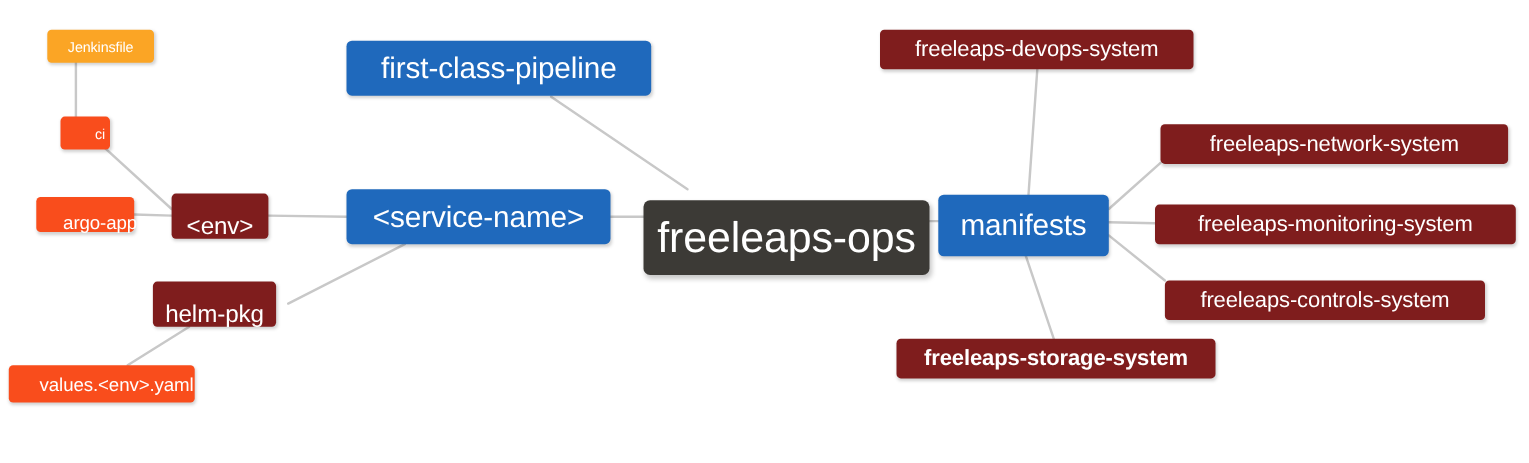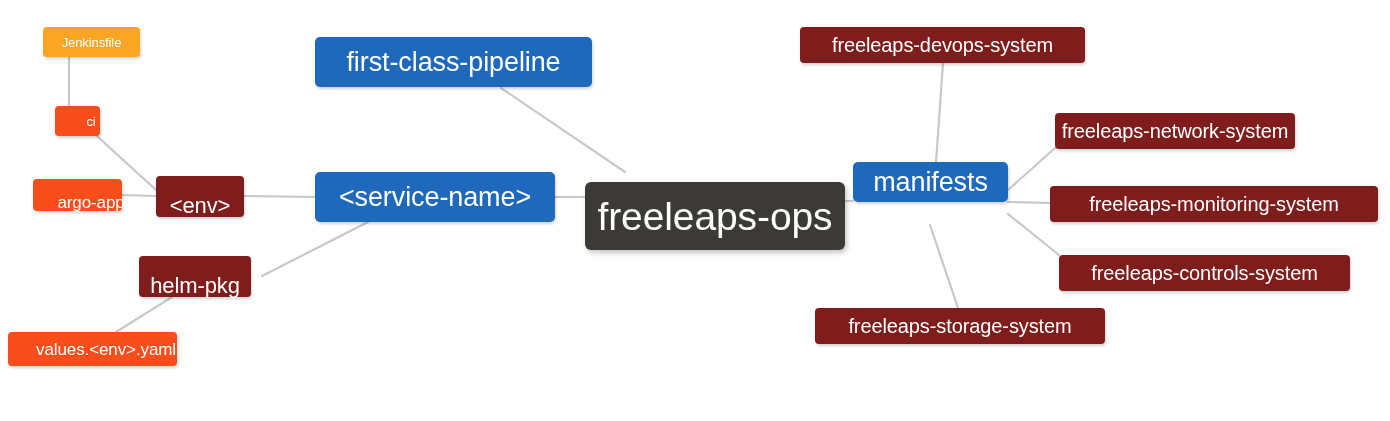--- a/index.html
+++ b/index.html
@@ -89,21 +89,21 @@
   <div id="node-layer">
       <div class="node root root" style="left: 585px; top: 172px; width: 260px; height: 68px;">
         <span>freeleaps-ops</span>
       </div>
       <div class="node blue lvl1-big" style="left: 315px; top: 37px; width: 277px; height: 50px;">
         <span>first-class-pipeline</span>
       </div>
       <div class="node blue lvl1-big" style="left: 315px; top: 172px; width: 240px; height: 50px;">
         <span>&lt;service-name&gt;</span>
       </div>
-      <div class="node blue lvl1-big" style="left: 853px; top: 162px; width: 155px; height: 40px;">
+      <div class="node blue lvl1-big" style="left: 853px; top: 177px; width: 155px; height: 56px;">
         <span>manifests</span>
       </div>
       <div class="node green lvl1" style="left: 156px; top: 176px; width: 88px; height: 41px;">
         <span>&lt;env&gt;</span>
       </div>
       <div class="node green lvl1" style="left: 139px; top: 256px; width: 112px; height: 41px;">
         <span>helm-pkg</span>
       </div>
       <div class="node red tiny" style="left: 55px; top: 106px; width: 31px; height: 30px;">
         <span>ci</span>
@@ -113,26 +113,26 @@
       </div>
       <div class="node orange tiny" style="left: 20px; top: 27px; width: 97px; height: 30px;">
         <span>Jenkinsfile</span>
       </div>
       <div class="node red lvl3" style="left: 8px; top: 332px; width: 169px; height: 34px;">
         <span>values.&lt;env&gt;.yaml</span>
       </div>
       <div class="node green lvl2" style="left: 800px; top: 27px; width: 285px; height: 36px;">
         <span>freeleaps-devops-system</span>
       </div>
-      <div class="node green lvl2" style="left: 1055px; top: 113px; width: 240px; height: 36px;">
+      <div class="node green lvl2" style="left: 1055px; top: 113px; width: 316px; height: 36px;">
         <span>freeleaps-network-system</span>
       </div>
       <div class="node green lvl2" style="left: 1050px; top: 186px; width: 328px; height: 36px;">
         <span>freeleaps-monitoring-system</span>
       </div>
       <div class="node green lvl2" style="left: 1059px; top: 255px; width: 291px; height: 36px;">
         <span>freeleaps-controls-system</span>
       </div>
-      <div class="node green lvl2" style="left: 815px; top: 308px; width: 290px; height: 36px;">
+      <div class="node green lvl2" style="left: 815px; top: 308px; width: 290px; height: 36px; font-weight: bold;">
         <span>freeleaps-storage-system</span>
       </div>
     </div>
 </div>
 
 </body></html>

